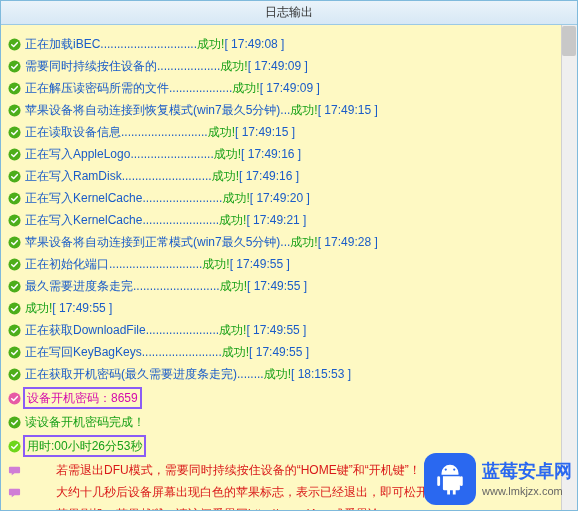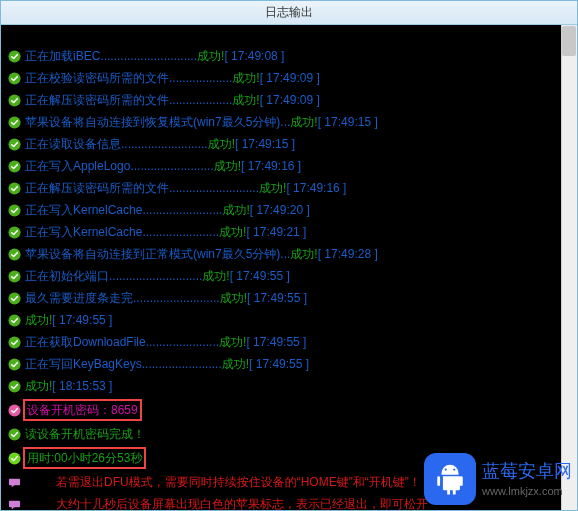--- a/index.html
+++ b/index.html
@@ -28,22 +28,22 @@
   background: linear-gradient(to bottom, #eaf3fa, #d7e8f5);
   border-bottom: 1px solid #9cc9e4;
   text-align: center;
   padding: 3px 0;
   color: #333;
   font-size: 12px;
 }
 .log-area {
   flex: 1;
   overflow-y: auto;
-  padding: 20px 2px;
-  background: #000000;
+  padding: 8px 2px;
+  background: #fef9c3;
   position: relative;
 }
 .log-line {
   display: flex;
   align-items: center;
   padding: 2px 4px;
   line-height: 18px;
   font-size: 12px;
   white-space: nowrap;
 }
@@ -58,21 +58,21 @@
 }
 .icon-check-green svg circle { fill: #4cae1a; }
 .icon-check-pink svg circle { fill: #e75aa5; }
 .icon-check-lime svg circle { fill: #6ed61a; }
 .icon-bubble svg { fill: #d07ed6; }
 .text-blue { color: #1a5cc8; }
 .text-green { color: #18a018; }
 .text-magenta { color: #d40cab; }
 .text-red { color: #d91818; margin-left: 31px; }
 .highlight-box {
-  border: 2px solid #ef4444;
+  border: 2px solid #8b5cf6;
   display: inline-block;
   padding: 0 2px;
   margin-left: -2px;
 }
 .scrollbar-fake {
   position: absolute;
   right: 0;
   top: 0;
   bottom: 0;
   width: 16px;
@@ -106,21 +106,21 @@
   align-items: center;
   justify-content: center;
 }
 .wm-icon svg { fill: #ffffff; }
 .wm-text {
   text-align: left;
   line-height: 1.3;
 }
 .wm-main {
   color: #2a68f0;
-  font-weight: normal;
+  font-weight: bold;
   font-size: 18px;
 }
 .wm-sub {
   color: #666;
   font-size: 11px;
 }
 </style>
 </head>
 <body>
 
@@ -142,21 +142,21 @@
           <span class="text-green">成功!</span>
           <span class="text-blue">[ 17:49:08 ]</span>
         </div>
         <div class="log-line">
           <span class="icon icon-check-green">
     <svg viewBox="0 0 14 14" width="13" height="13">
       <circle cx="7" cy="7" r="6.5"></circle>
       <path d="M4 7.2 6.1 9.2 10 5" stroke="#fff" stroke-width="1.6" fill="none" stroke-linecap="round" stroke-linejoin="round"></path>
     </svg>
           </span>
-          <span class="text-blue">正在校验读密码所需的文件...................</span>
+          <span class="text-blue">需要同时持续按住设备的...................</span>
           <span class="text-green">成功!</span>
           <span class="text-blue">[ 17:49:09 ]</span>
         </div>
         <div class="log-line">
           <span class="icon icon-check-green">
     <svg viewBox="0 0 14 14" width="13" height="13">
       <circle cx="7" cy="7" r="6.5"></circle>
       <path d="M4 7.2 6.1 9.2 10 5" stroke="#fff" stroke-width="1.6" fill="none" stroke-linecap="round" stroke-linejoin="round"></path>
     </svg>
           </span>
@@ -197,21 +197,21 @@
           <span class="text-green">成功!</span>
           <span class="text-blue">[ 17:49:16 ]</span>
         </div>
         <div class="log-line">
           <span class="icon icon-check-green">
     <svg viewBox="0 0 14 14" width="13" height="13">
       <circle cx="7" cy="7" r="6.5"></circle>
       <path d="M4 7.2 6.1 9.2 10 5" stroke="#fff" stroke-width="1.6" fill="none" stroke-linecap="round" stroke-linejoin="round"></path>
     </svg>
           </span>
-          <span class="text-blue">正在解压读密码所需的文件...........................</span>
+          <span class="text-blue">正在写入RamDisk...........................</span>
           <span class="text-green">成功!</span>
           <span class="text-blue">[ 17:49:16 ]</span>
         </div>
         <div class="log-line">
           <span class="icon icon-check-green">
     <svg viewBox="0 0 14 14" width="13" height="13">
       <circle cx="7" cy="7" r="6.5"></circle>
       <path d="M4 7.2 6.1 9.2 10 5" stroke="#fff" stroke-width="1.6" fill="none" stroke-linecap="round" stroke-linejoin="round"></path>
     </svg>
           </span>
@@ -295,20 +295,21 @@
           <span class="text-green">成功!</span>
           <span class="text-blue">[ 17:49:55 ]</span>
         </div>
         <div class="log-line">
           <span class="icon icon-check-green">
     <svg viewBox="0 0 14 14" width="13" height="13">
       <circle cx="7" cy="7" r="6.5"></circle>
       <path d="M4 7.2 6.1 9.2 10 5" stroke="#fff" stroke-width="1.6" fill="none" stroke-linecap="round" stroke-linejoin="round"></path>
     </svg>
           </span>
+          <span class="text-blue">正在获取开机密码(最久需要进度条走完)........</span>
           <span class="text-green">成功!</span>
           <span class="text-blue">[ 18:15:53 ]</span>
         </div>
         <div class="log-line">
           <span class="icon icon-check-pink">
     <svg viewBox="0 0 14 14" width="13" height="13">
       <circle cx="7" cy="7" r="6.5"></circle>
       <path d="M4 7.2 6.1 9.2 10 5" stroke="#fff" stroke-width="1.6" fill="none" stroke-linecap="round" stroke-linejoin="round"></path>
     </svg>
           </span>

